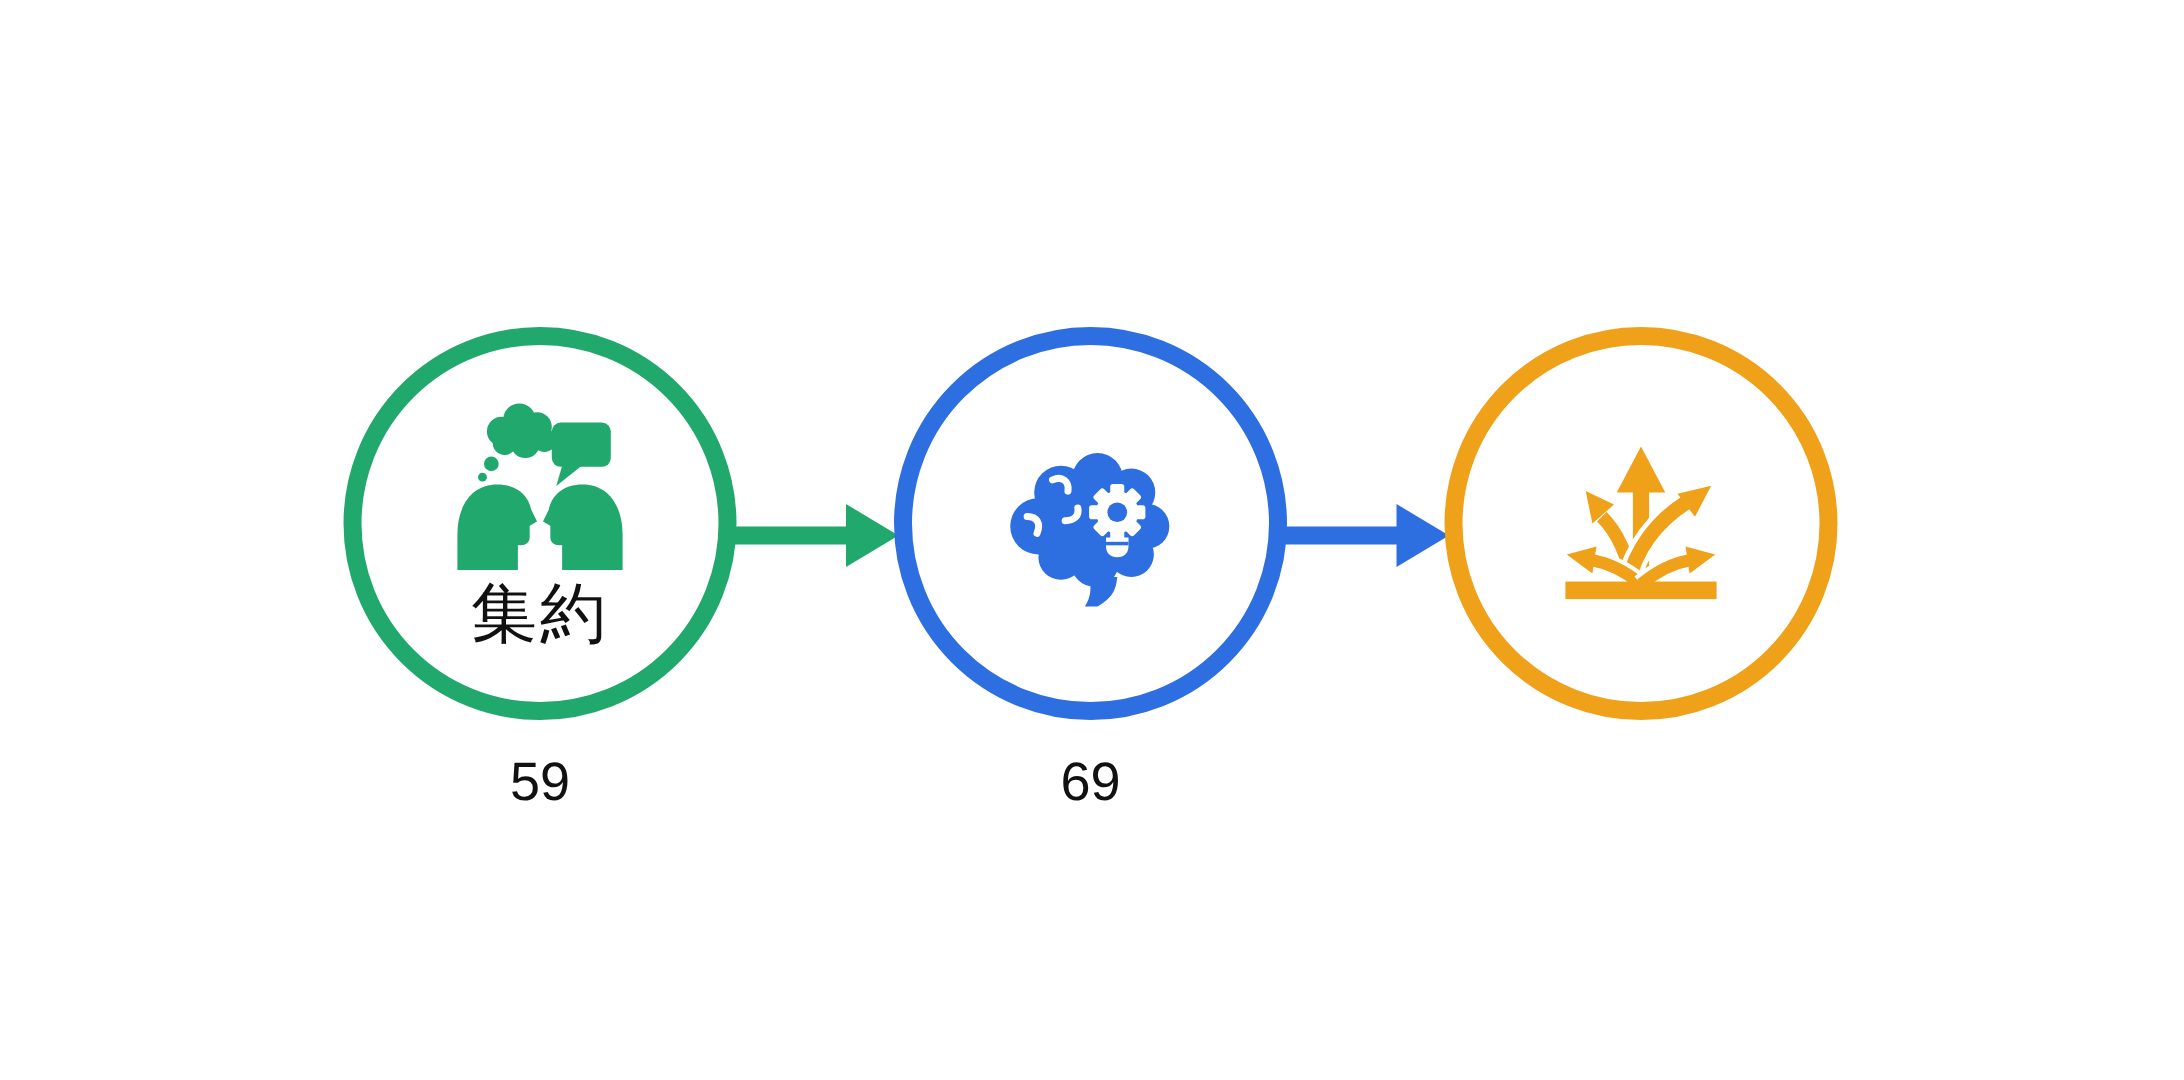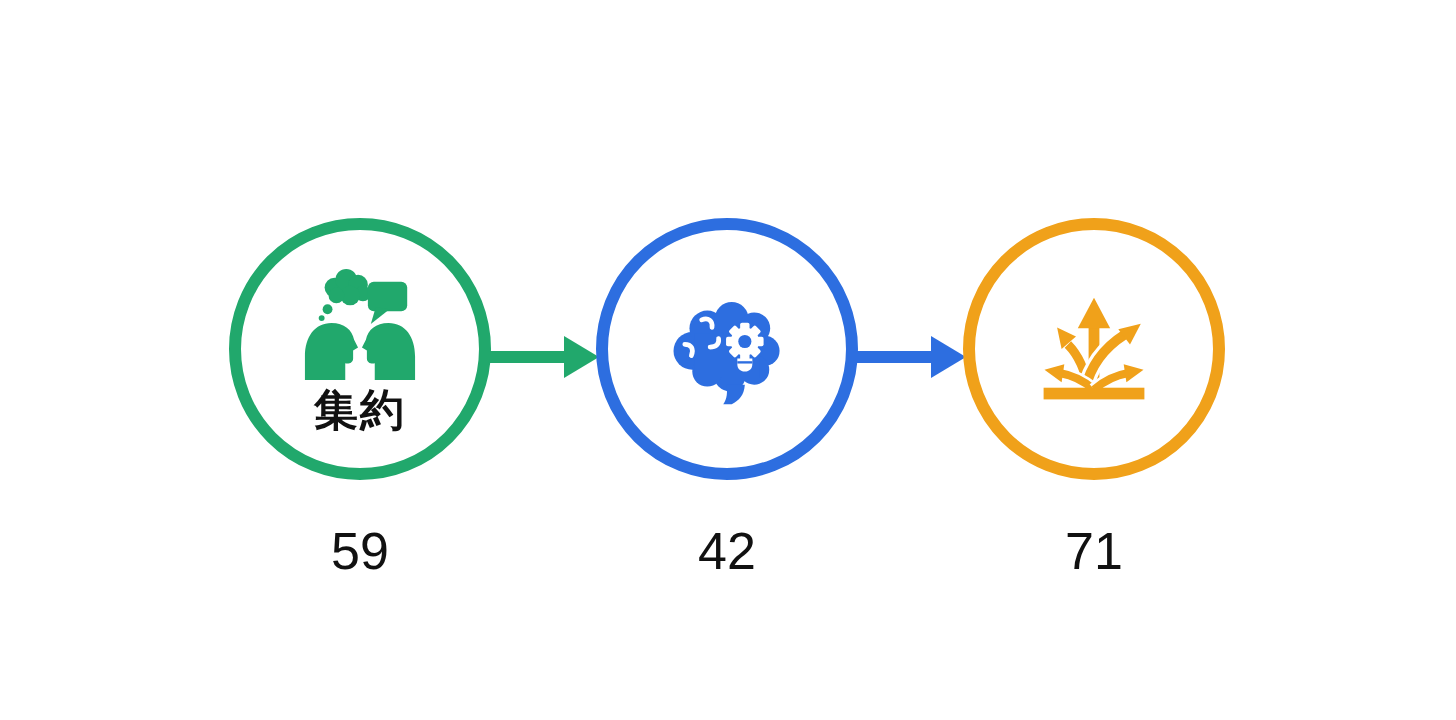--- a/index.html
+++ b/index.html
@@ -8,22 +8,22 @@
     font-family:"Liberation Sans","DejaVu Sans",sans-serif;overflow:hidden;
   }
   .step{position:absolute;width:262px;text-align:center;}
   .circle{
     box-sizing:border-box;width:262px;height:262px;border-radius:50%;
     border:12px solid var(--accent,#999);background:#ffffff;
     display:flex;flex-direction:column;align-items:center;justify-content:center;
   }
   .icon{color:var(--accent,#999);height:118px;display:flex;align-items:center;justify-content:center;}
   .icon svg{display:block;}
-  .label{font-size:44px;font-weight:700;color:#111111;margin-top:4px;letter-spacing:2px;line-height:1.1;}
-  .value{font-size:52px;font-weight:500;color:#111111;margin-top:45px;line-height:1;}
+  .label{font-size:44px;font-weight:400;color:#111111;margin-top:4px;letter-spacing:2px;line-height:1.1;}
+  .value{font-size:36px;font-weight:500;color:#111111;margin-top:23px;line-height:1;}
   .connector{position:absolute;color:var(--accent,#999);}
   .connector rect,.connector polygon{fill:currentColor;}
 </style>
 </head>
 <body>
 
 <div class="canvas">
 
   <div class="step" style="left: 229px; top: 218px; --accent: #21A86C;">
     <div class="circle">
@@ -85,21 +85,21 @@
             <rect x="64" y="47" width="40" height="10" rx="2" transform="rotate(45 84 52)"></rect>
             <rect x="64" y="47" width="40" height="10" rx="2" transform="rotate(-45 84 52)"></rect>
             <circle cx="84" cy="52" r="15"></circle>
             <path d="M76 70 h16 v6 c0 5 -3 8 -8 8 s-8 -3 -8 -8 Z"></path>
           </g>
           <circle cx="84" cy="52" r="7" fill="currentColor"></circle>
           <rect x="76" y="73" width="16" height="2.5" fill="currentColor"></rect>
         </svg>
       </span>
     </div>
-    <div class="value">42</div>
+    <div class="value">69</div>
   </div>
 
   <svg class="connector" style="left: 857px; top: 327px; --accent: #2D6EE0;" width="110" height="60" viewBox="0 0 110 60">
     <rect x="0" y="24" width="78" height="12"></rect>
     <polygon points="74,9 74,51 109,30"></polygon>
   </svg>
 
   <div class="step" style="left: 963px; top: 218px; --accent: #F0A11A;">
     <div class="circle">
       <span class="icon">
@@ -123,16 +123,15 @@
           <polygon points="15,88 37,82 34,102" fill="currentColor"></polygon>
 
           <path d="M70 110 C82 100 95 94 107 92" fill="none" stroke="#ffffff" stroke-width="15"></path>
           <path d="M70 110 C82 100 95 94 107 92" fill="none" stroke="currentColor" stroke-width="9"></path>
           <polygon points="125,88 103,82 106,102" fill="currentColor"></polygon>
 
           <rect x="14" y="108" width="112" height="13" fill="currentColor"></rect>
         </svg>
       </span>
     </div>
-    <div class="value">71</div>
   </div>
 
 </div>
 
 </body></html>

